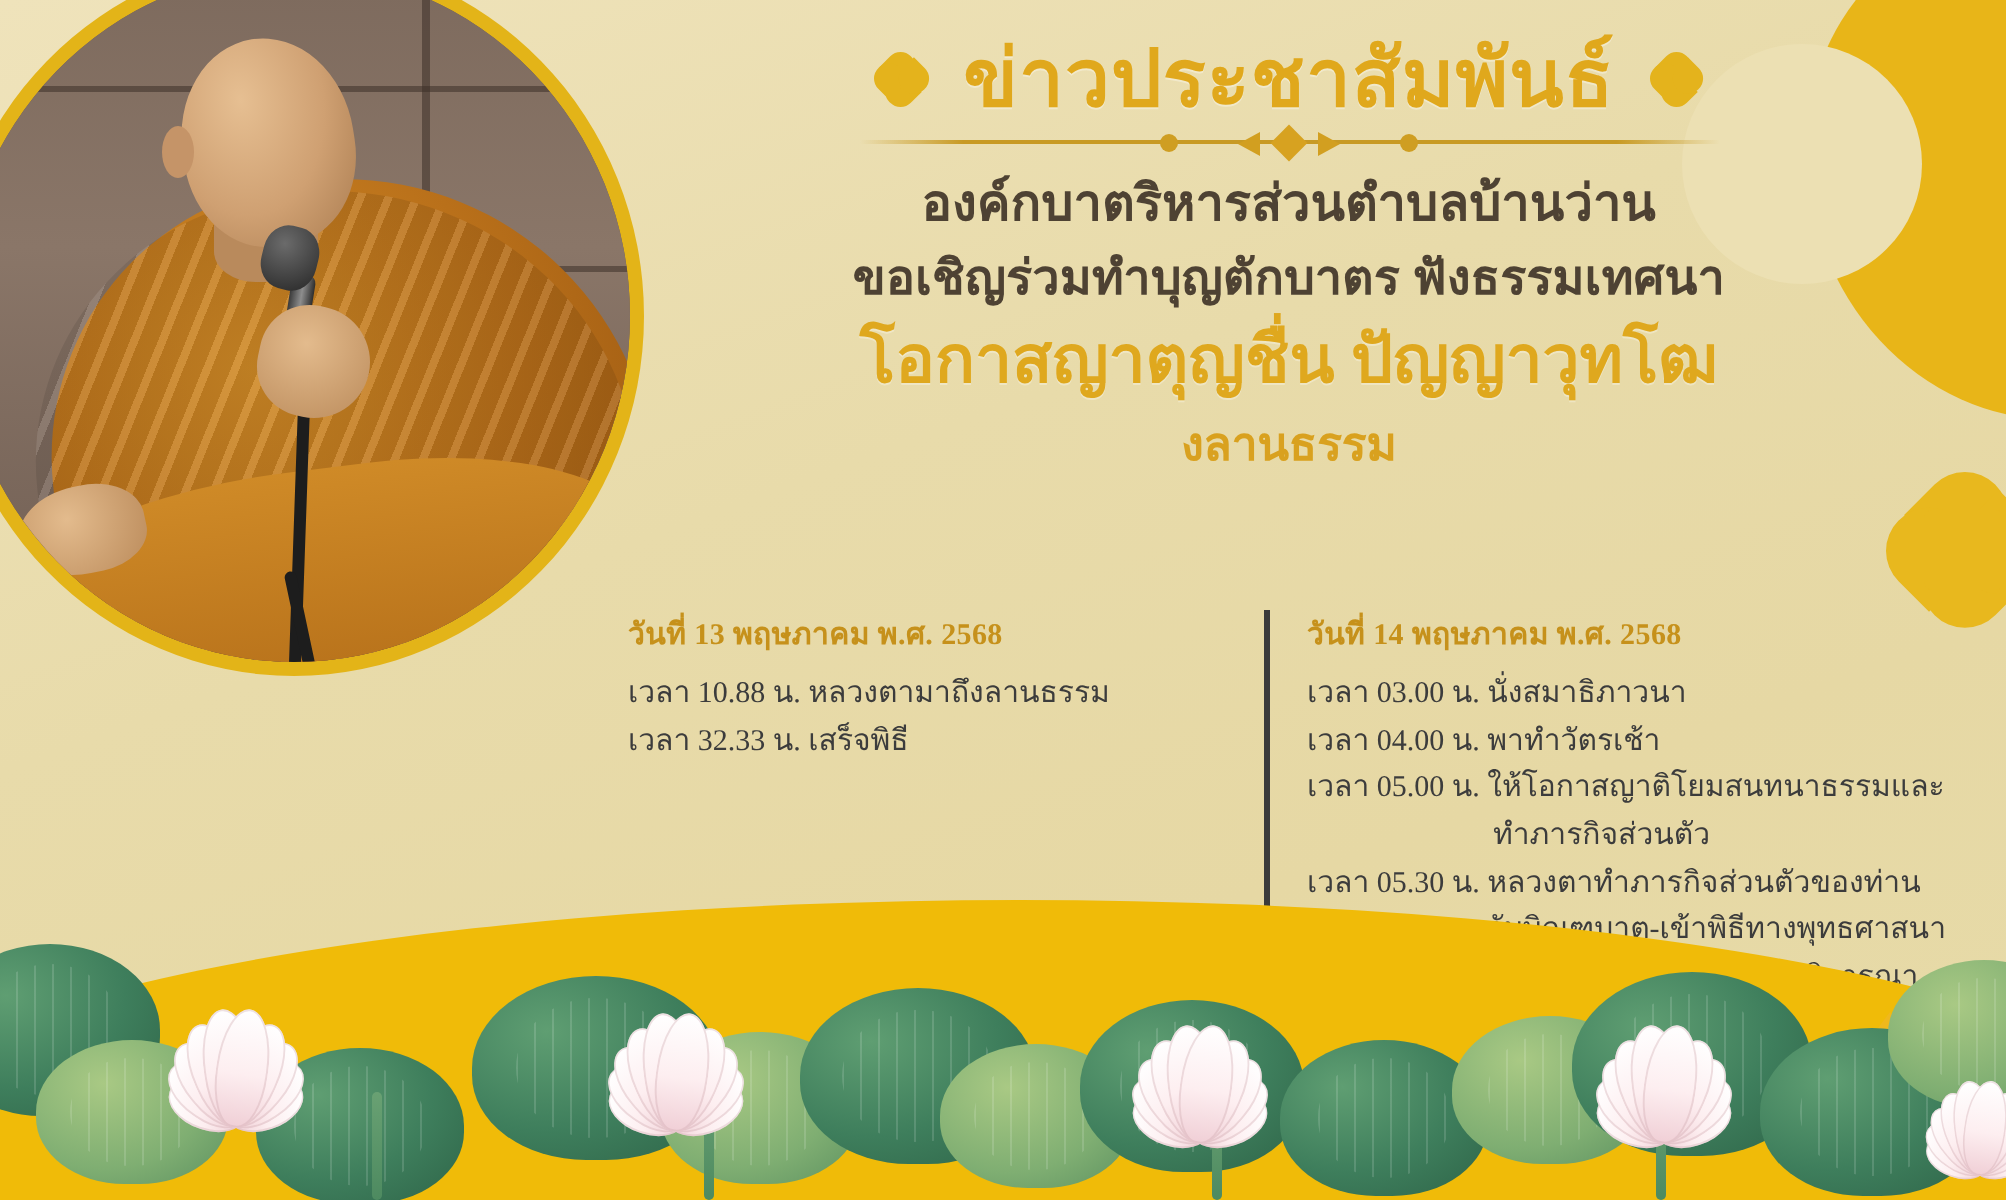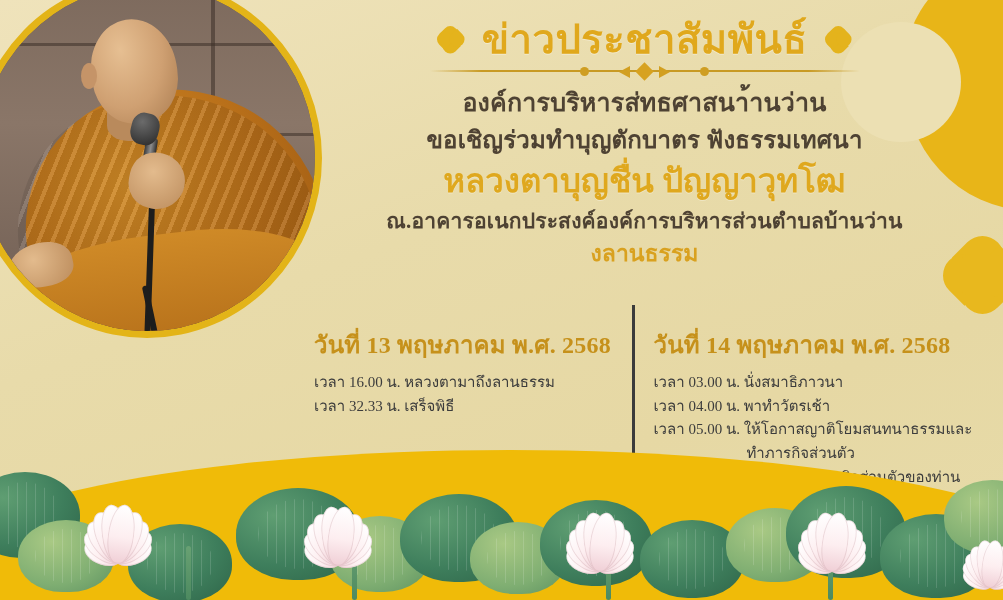--- a/index.html
+++ b/index.html
@@ -266,27 +266,26 @@
     flex: 1 1 0;
     padding: 0 10px 0 14px;
     box-sizing: border-box;
   }
   .col.right {
     border-left: 3px solid #3b3b3b;
     padding-left: 18px;
     min-height: 195px;
   }
   .col-date {
-    font-size: 24px;
+    font-size: 15px;
     font-weight: bold;
     color: #c6911b;
     margin-bottom: 7px;
     letter-spacing: .2px;
     white-space: nowrap;
-    margin-top: 20px;
   }
   .item {
     font-size: 15px;
     color: #3c3c3c;
     line-height: 1.58;
     white-space: nowrap;
   }
   .item .cont {
     display: block;
     padding-left: 93px;
@@ -437,31 +436,30 @@
 
     <div class="flourish">
       <span class="bar"></span>
       <span class="dot a"></span>
       <span class="dot b"></span>
       <span class="tip l"></span>
       <span class="tip r"></span>
       <span class="gem"></span>
     </div>
 
-    <div class="sub1">องค์การบริหารส่ทธศาสนา้านว่าน</div>
+    <div class="sub1">องค์กบาตริหารส่วนตำบลบ้านว่าน</div>
     <div class="sub3">ขอเชิญร่วมทำบุญตักบาตร ฟังธรรมเทศนา</div>
-    <div class="name-line">หลวงตาบุญชื่น ปัญญาวุทโฒ</div>
-    <div class="sub5">ณ.อาคารอเนกประสงค์องค์การบริหารส่วนตำบลบ้านว่าน</div>
+    <div class="name-line">โอกาสญาตุญชื่น ปัญญาวุทโฒ</div>
     <div class="agenda-word">งลานธรรม</div>
   </div>
 
   <div class="schedule">
     <div class="col left">
       <div class="col-date">วันที่ 13 พฤษภาคม พ.ศ. 2568</div>
-      <div class="item">เวลา 16.00 น. หลวงตามาถึงลานธรรม</div>
+      <div class="item">เวลา 10.88 น. หลวงตามาถึงลานธรรม</div>
       <div class="item">เวลา 32.33 น. เสร็จพิธี</div>
     </div>
 
     <div class="col right">
       <div class="col-date">วันที่ 14 พฤษภาคม พ.ศ. 2568</div>
       <div class="item">เวลา 03.00 น. นั่งสมาธิภาวนา</div>
       <div class="item">เวลา 04.00 น. พาทำวัตรเช้า</div>
       <div class="item">
         <span>เวลา 05.00 น. ให้โอกาสญาติโยมสนทนาธรรมและ</span>
         <span class="cont">ทำภารกิจส่วนตัว</span>

